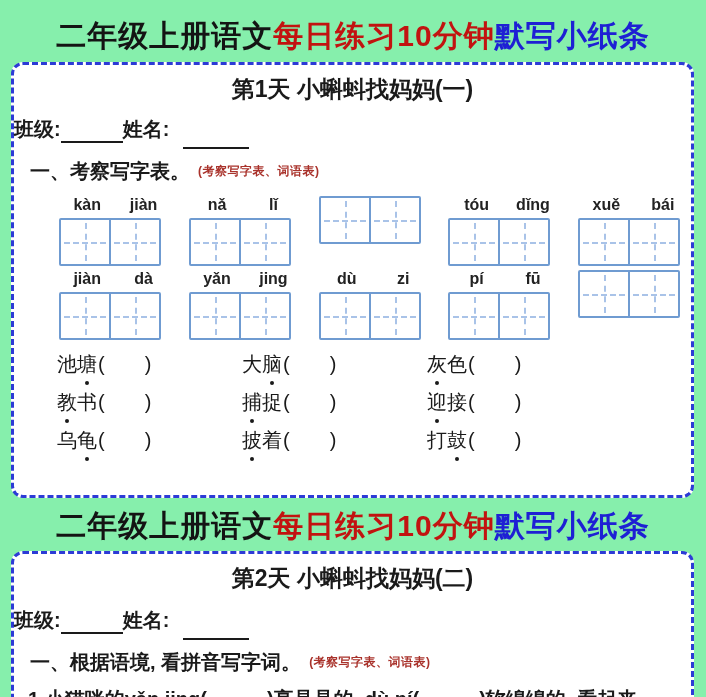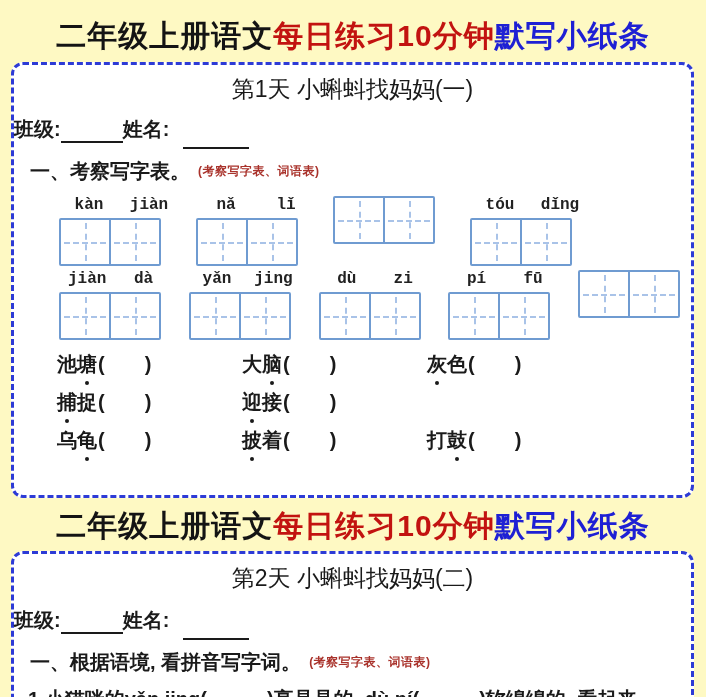--- a/index.html
+++ b/index.html
@@ -1,52 +1,52 @@
 <!DOCTYPE html>
 <html><head>
 <meta charset="utf-8">
 <style>
   html,body{margin:0;padding:0;background:#ffffff;}
-  .page{position:relative;width:706px;height:697px;background:#fef9c3;overflow:hidden;
+  .page{position:relative;width:706px;height:697px;background:#86efac;overflow:hidden;
         font-family:"Liberation Sans","DejaVu Sans",sans-serif;color:#1a1a1a;}
   
   .banner{position:absolute;left:0;width:100%;text-align:center;font-size:30px;
           font-weight:900;letter-spacing:1px;white-space:nowrap;color:#141414;}
   #banner1{top:16px;}
   #banner2{top:506px;}
   .t-red{color:#c21310;}
   .t-blue{color:#1e20d4;}
   
   .sheet{position:absolute;left:11px;width:683px;border:3px dashed #2d3bd6;
          border-radius:12px;box-sizing:border-box;background:#fff;}
   #sheet1{top:62px;height:436px;}
   #sheet2{top:551px;height:300px;}
-  .day-title{text-align:center;font-size:23px;font-weight:400;margin-top:9px;}
+  .day-title{text-align:center;font-size:23px;font-weight:700;margin-top:9px;}
   
   .id-row{display:flex;align-items:flex-end;
           padding-right:72px;margin-top:11px;font-size:20px;font-weight:600;height:27px;}
   .uline{display:inline-block;width:62px;height:24px;border-bottom:2px solid #1a1a1a;}
   .uline.second{margin-left:14px;width:66px;transform:translateY(6px);}
   
   .sec-h{margin:15px 0 0 16px;font-size:20px;font-weight:700;display:flex;align-items:center;}
   .sec-h .note{font-size:12px;color:#a9322b;margin-left:8px;font-weight:700;letter-spacing:0.5px;}
   
   .grid{margin:11px 0 0 45px;}
   .grow{display:flex;gap:17px;margin-bottom:4px;}
-  .pgroup{width:120px;font-family:Liberation Mono, monospace;}
+  .pgroup{width:120px;}
   .plabels{display:flex;height:22px;font-size:16px;font-weight:600;color:#222;}
   .plabels span{flex:1;text-align:center;}
   .boxes{display:flex;border:2px solid #6f9bd1;border-radius:2px;width:102px;box-sizing:border-box;background:#fff;}
   .sq{width:48px;height:44px;position:relative;}
   .sq + .sq{border-left:2px solid #6f9bd1;}
   .sq::before{content:"";position:absolute;top:3px;bottom:3px;left:50%;border-left:2px dashed #a9c3e8;}
   .sq::after{content:"";position:absolute;left:3px;right:3px;top:50%;border-top:2px dashed #a9c3e8;}
   
   .words{margin:10px 0 0 43px;}
-  .wrow{display:flex;margin-top:11px;font-size:20px;font-weight:700;}
+  .wrow{display:flex;margin-top:11px;font-size:20px;font-weight:400;}
   .word{width:185px;white-space:nowrap;}
   .ch{position:relative;display:inline-block;}
   .ch.dot::after{content:"";position:absolute;left:50%;transform:translateX(-50%);
                  bottom:-7px;width:4px;height:4px;border-radius:50%;background:#1a1a1a;}
   .paren{margin-left:1px;}
   
   .sentence{margin:10px 6px 0 14px;font-size:20px;font-weight:600;white-space:nowrap;}
 </style>
 </head>
 <body>
@@ -103,20 +103,30 @@
         <div class="pgroup">
           <div class="plabels">
             <span>tóu</span>
             <span>dǐng</span>
           </div>
           <div class="boxes">
             <div class="sq"></div>
             <div class="sq"></div>
           </div>
         </div>
+        <div class="pgroup">
+          <div class="plabels">
+            <span>xuě</span>
+            <span>bái</span>
+          </div>
+          <div class="boxes">
+            <div class="sq"></div>
+            <div class="sq"></div>
+          </div>
+        </div>
       </div>
 
       <div class="grow">
         <div class="pgroup">
           <div class="plabels">
             <span>jiàn</span>
             <span>dà</span>
           </div>
           <div class="boxes">
             <div class="sq"></div>
@@ -169,20 +179,23 @@
           <span class="ch">池</span><span class="ch dot">塘</span><span class="paren">(　　)</span>
         </div>
         <div class="word">
           <span class="ch">大</span><span class="ch dot">脑</span><span class="paren">(　　)</span>
         </div>
         <div class="word">
           <span class="ch dot">灰</span><span class="ch">色</span><span class="paren">(　　)</span>
         </div>
       </div>
       <div class="wrow">
+        <div class="word">
+          <span class="ch dot">教</span><span class="ch">书</span><span class="paren">(　　)</span>
+        </div>
         <div class="word">
           <span class="ch dot">捕</span><span class="ch">捉</span><span class="paren">(　　)</span>
         </div>
         <div class="word">
           <span class="ch dot">迎</span><span class="ch">接</span><span class="paren">(　　)</span>
         </div>
       </div>
       <div class="wrow">
         <div class="word">
           <span class="ch">乌</span><span class="ch dot">龟</span><span class="paren">(　　)</span>

